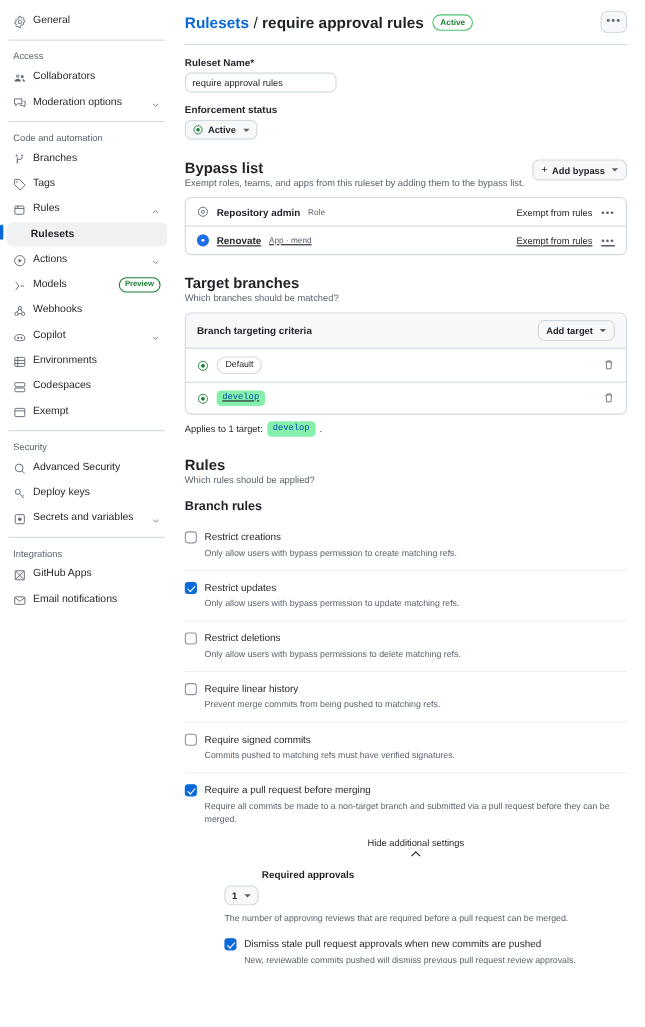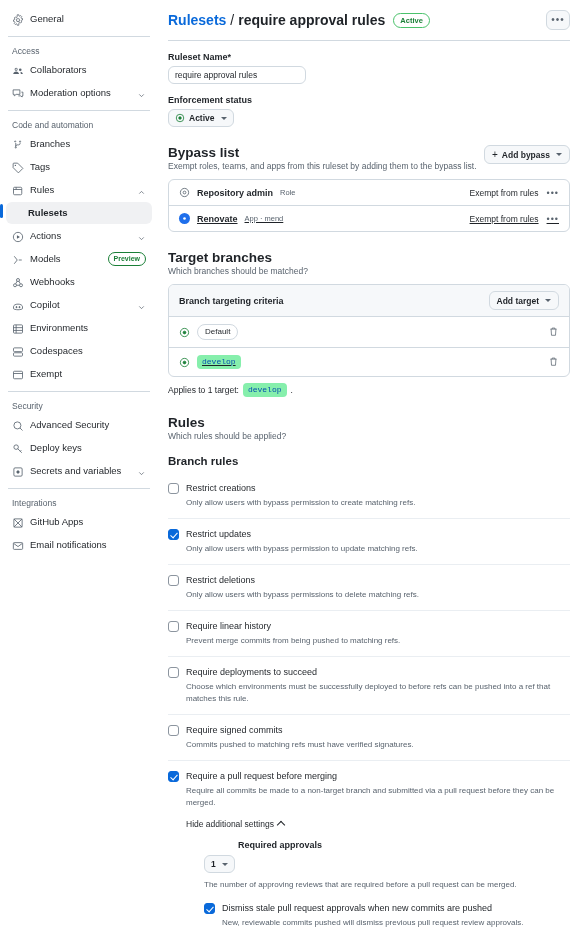--- a/index.html
+++ b/index.html
@@ -308,20 +308,21 @@
   .rule-title { font-size: 9px; color: #1f2328; line-height: 13px; }
   .rule-desc { font-size: 8px; color: #59636e; line-height: 12px; margin-top: 2px; }
 
   .hide-settings {
     font-size: 8.5px;
     color: #1f2328;
     margin: 10px 0 0 0;
     display: flex;
     align-items: center;
     gap: 4px;
+    flex-direction: column;
   }
   .chev-up {
     display: inline-block;
     width: 6px; height: 6px;
     border-left: 1.3px solid #1f2328;
     border-top: 1.3px solid #1f2328;
     transform: rotate(45deg);
     margin-bottom: -2px;
   }
   .sub-label {
@@ -735,27 +736,20 @@
     </div>
 
     <div class="rule">
       <span class="cb"></span>
       <div class="rule-body">
         <div class="rule-title">Require linear history</div>
         <div class="rule-desc">Prevent merge commits from being pushed to matching refs.</div>
       </div>
     </div>
 
-    <div class="rule">
-      <span class="cb"></span>
-      <div class="rule-body">
-        <div class="rule-title">Require deployments to succeed</div>
-        <div class="rule-desc">Choose which environments must be successfully deployed to before refs can be pushed into a ref that matches this rule.</div>
-      </div>
-    </div>
 
     <div class="rule">
       <span class="cb"></span>
       <div class="rule-body">
         <div class="rule-title">Require signed commits</div>
         <div class="rule-desc">Commits pushed to matching refs must have verified signatures.</div>
       </div>
     </div>
 
     <div class="rule nb">

